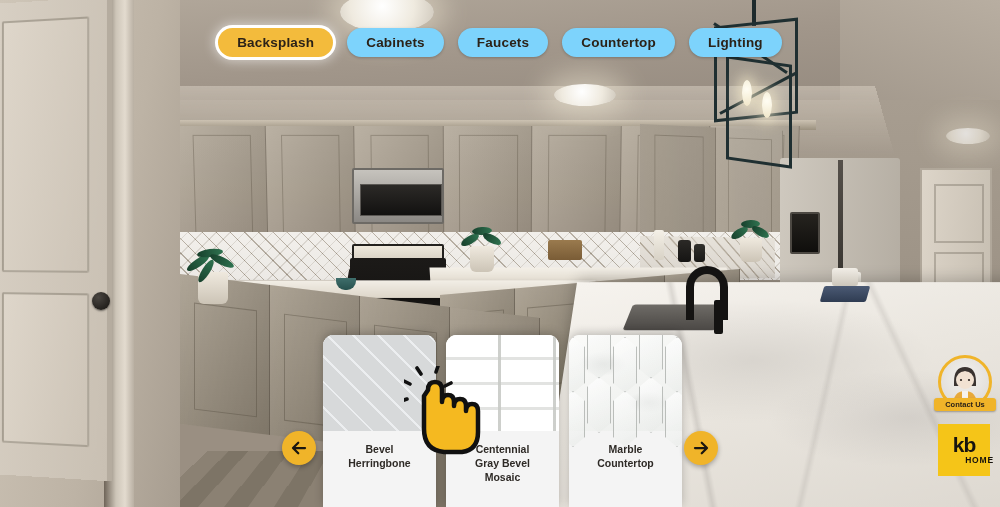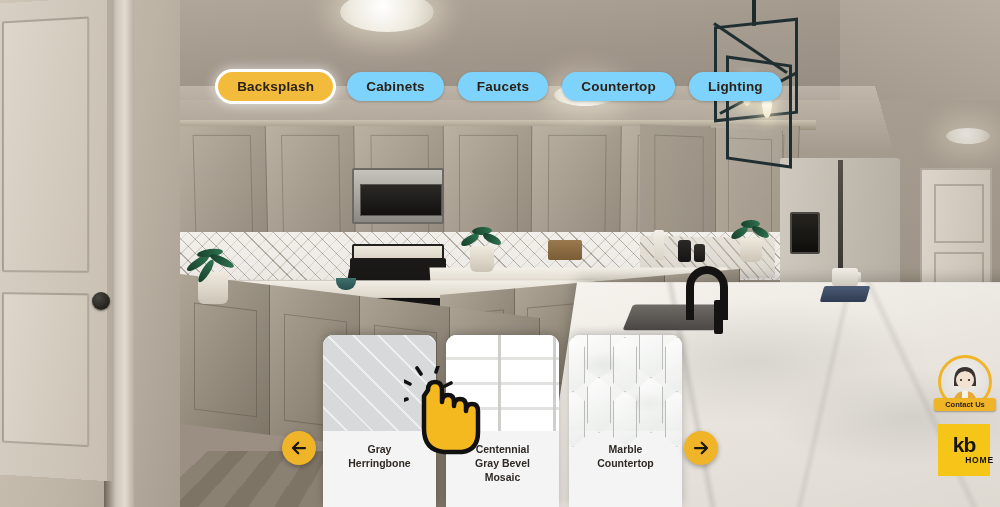--- a/index.html
+++ b/index.html
@@ -299,21 +299,20 @@
     position:absolute; width:10px; height:26px; border-radius:50%;
     background:radial-gradient(circle at 50% 35%,#fffdf3,#f0e6c8);
     box-shadow:0 0 14px 5px rgba(255,245,210,.65);
   }
 
   
   .tabbar {
     position:absolute; left:0; top:28px; width:100%;
     display:flex; justify-content:center; gap:14px;
     z-index:40;
-    margin-top:44px;
   }
   .tab {
     background:#7dd3fc;
     color:#2b2218;
     font-size:13.5px;
     font-weight:bold;
     letter-spacing:.2px;
     padding:7px 19px;
     border-radius:16px;
     border:none;
@@ -577,21 +576,21 @@
       <svg width="18" height="18" viewBox="0 0 24 24">
         <path d="M20 12H5M11 5l-7 7 7 7" fill="none" stroke="#1b1710" stroke-width="3" stroke-linecap="round" stroke-linejoin="round"></path>
       </svg>
     </button>
 
     <div class="cards">
 
       <div class="card">
         <div class="swatch sw-herring"></div>
         <div class="card-label">
-          <div>Gray</div>
+          <div>Bevel</div>
           <div>Herringbone</div>
         </div>
       </div>
 
       <div class="card">
         <div class="swatch sw-bevel"></div>
         <div class="card-label">
           <div>Centennial</div>
           <div>Gray Bevel</div>
           <div>Mosaic</div>

